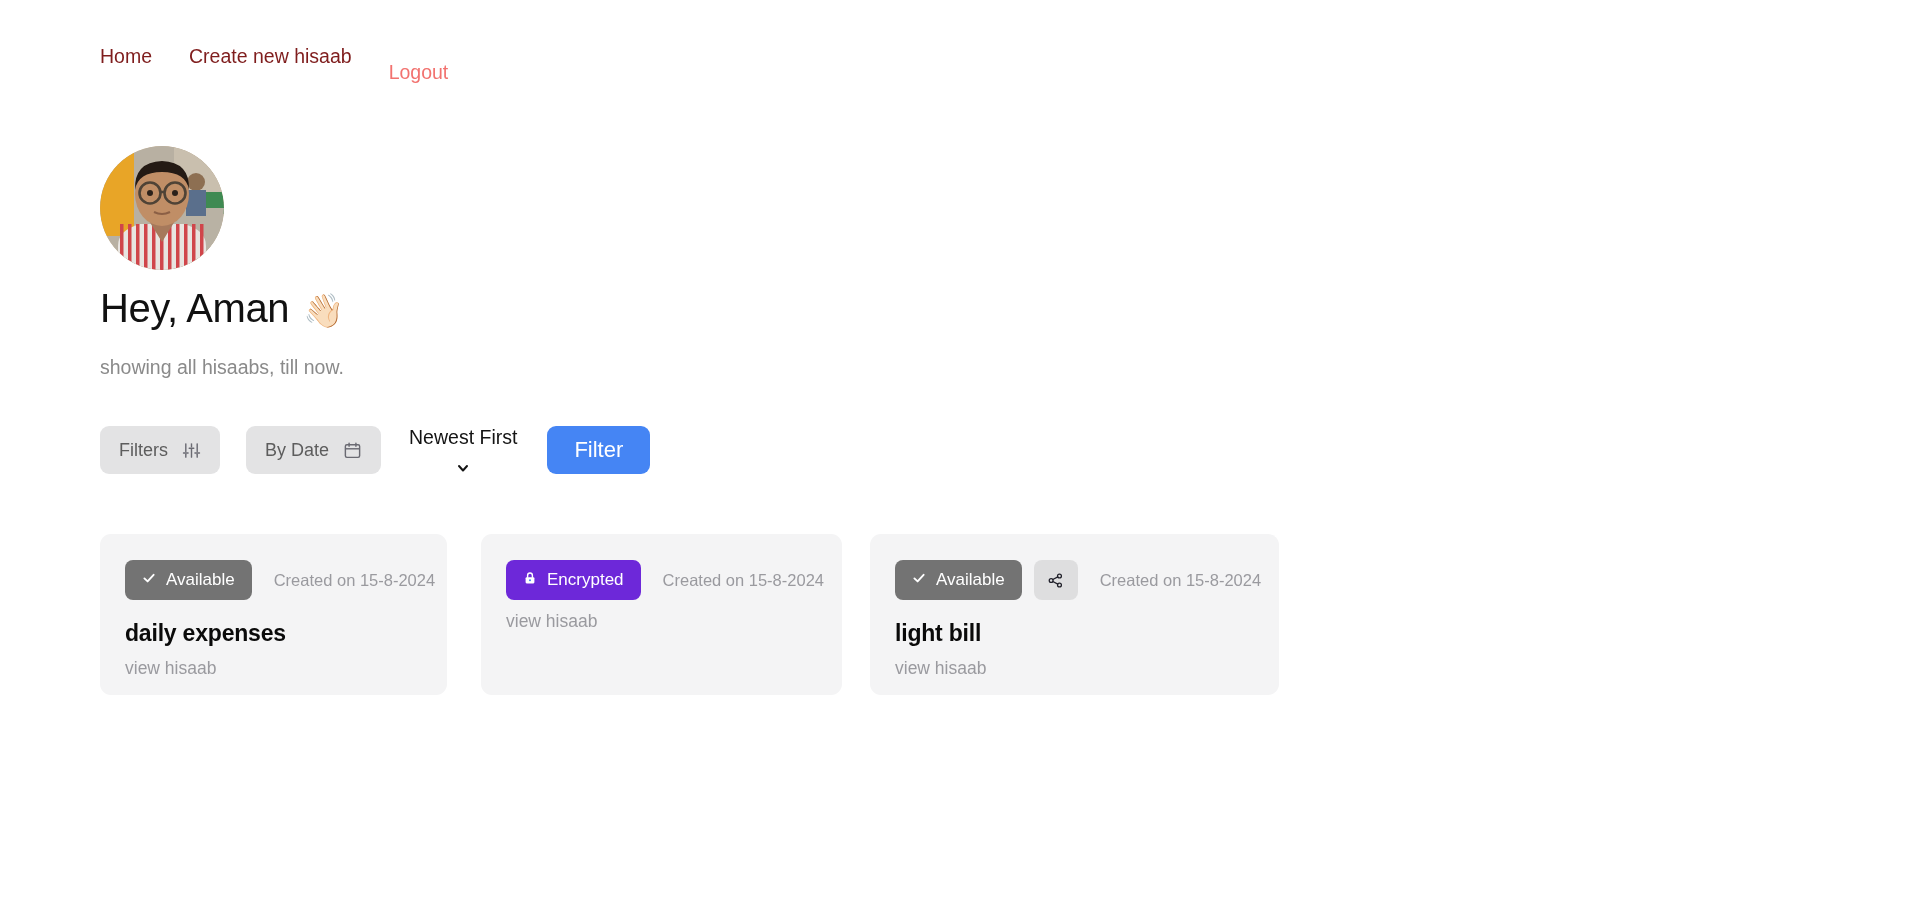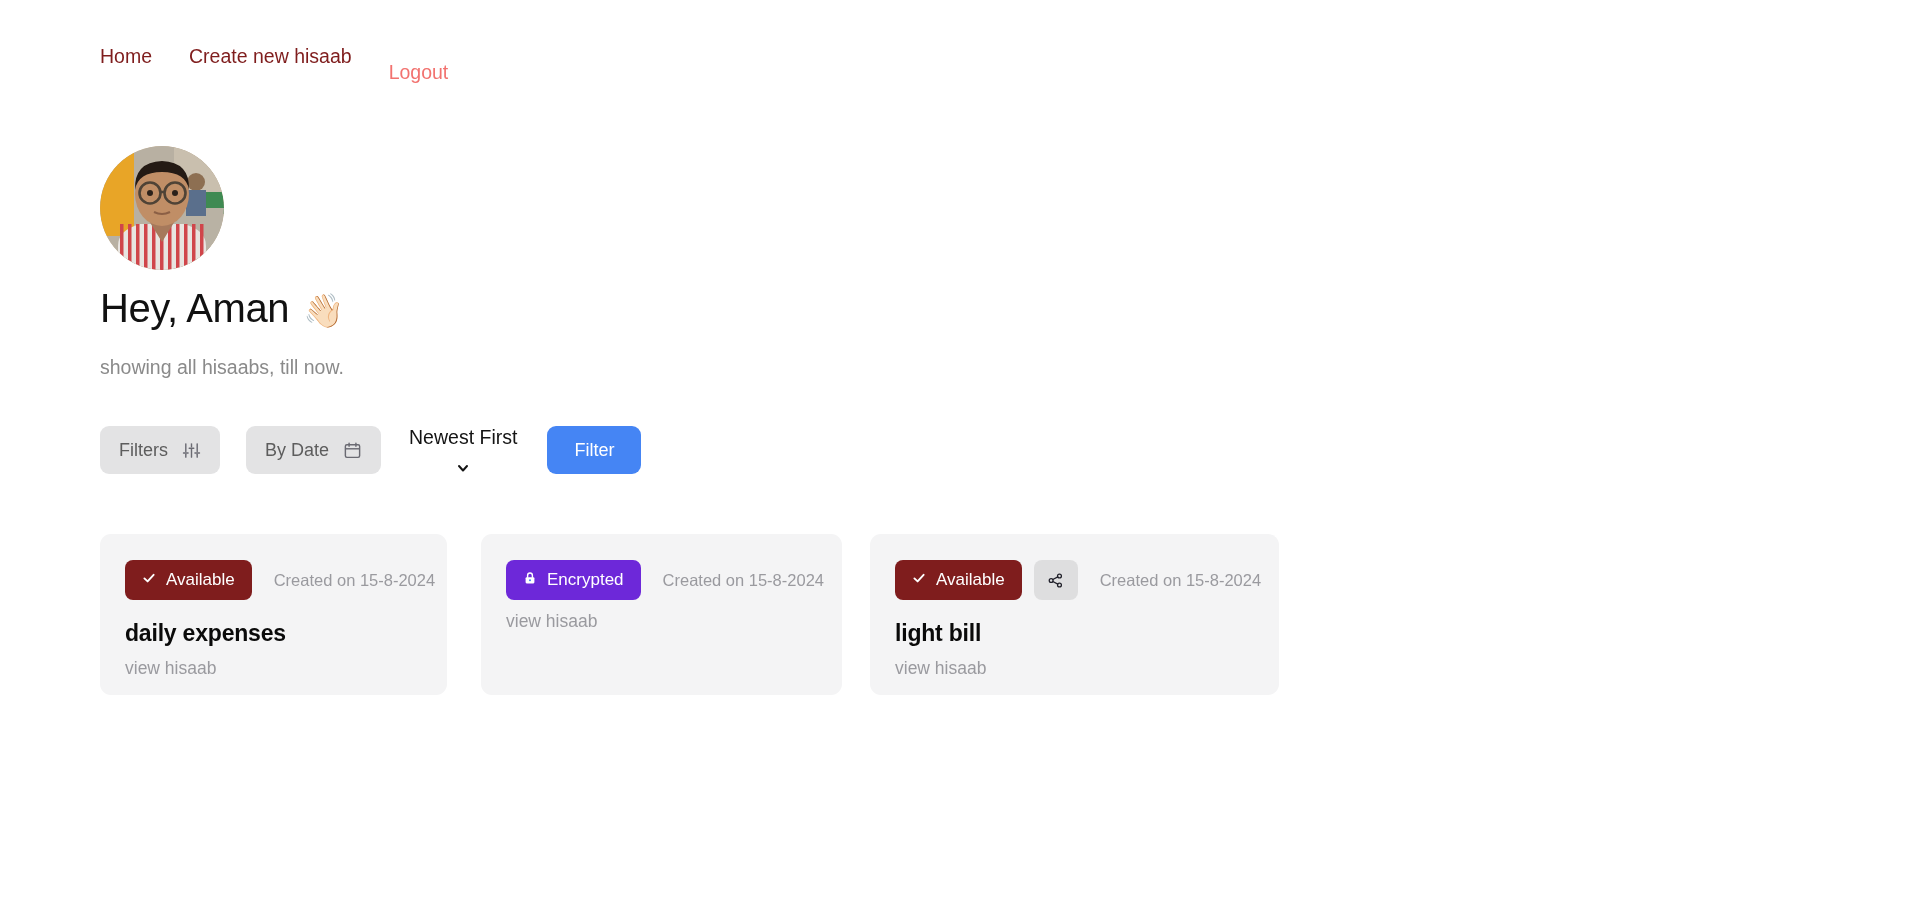--- a/index.html
+++ b/index.html
@@ -154,21 +154,21 @@
   }
 
   .btn-filter {
     margin-left: 30px;
     height: 48px;
     padding: 0 27px;
     background: #4585f4;
     color: #ffffff;
     border: none;
     border-radius: 9px;
-    font-size: 18px;
+    font-size: 22px;
     font-family: "Liberation Sans", sans-serif;
     cursor: pointer;
     white-space: nowrap;
   }
 
   
   .cards {
     position: absolute;
     left: 100px;
     top: 422px;
@@ -199,21 +199,21 @@
     align-items: center;
     gap: 10px;
     padding: 0 17px;
     font-size: 17px;
     color: #ffffff;
     white-space: nowrap;
     border: none;
     font-family: "Liberation Sans", sans-serif;
     cursor: pointer;
   }
-  .badge.available { background: #7f1d1d; }
+  .badge.available { background: #737373; }
   .badge.encrypted { background: #6d28d9; }
 
   .share-btn {
     width: 44px;
     height: 40px;
     margin-left: 12px;
     border-radius: 8px;
     background: #dededf;
     border: none;
     display: flex;

